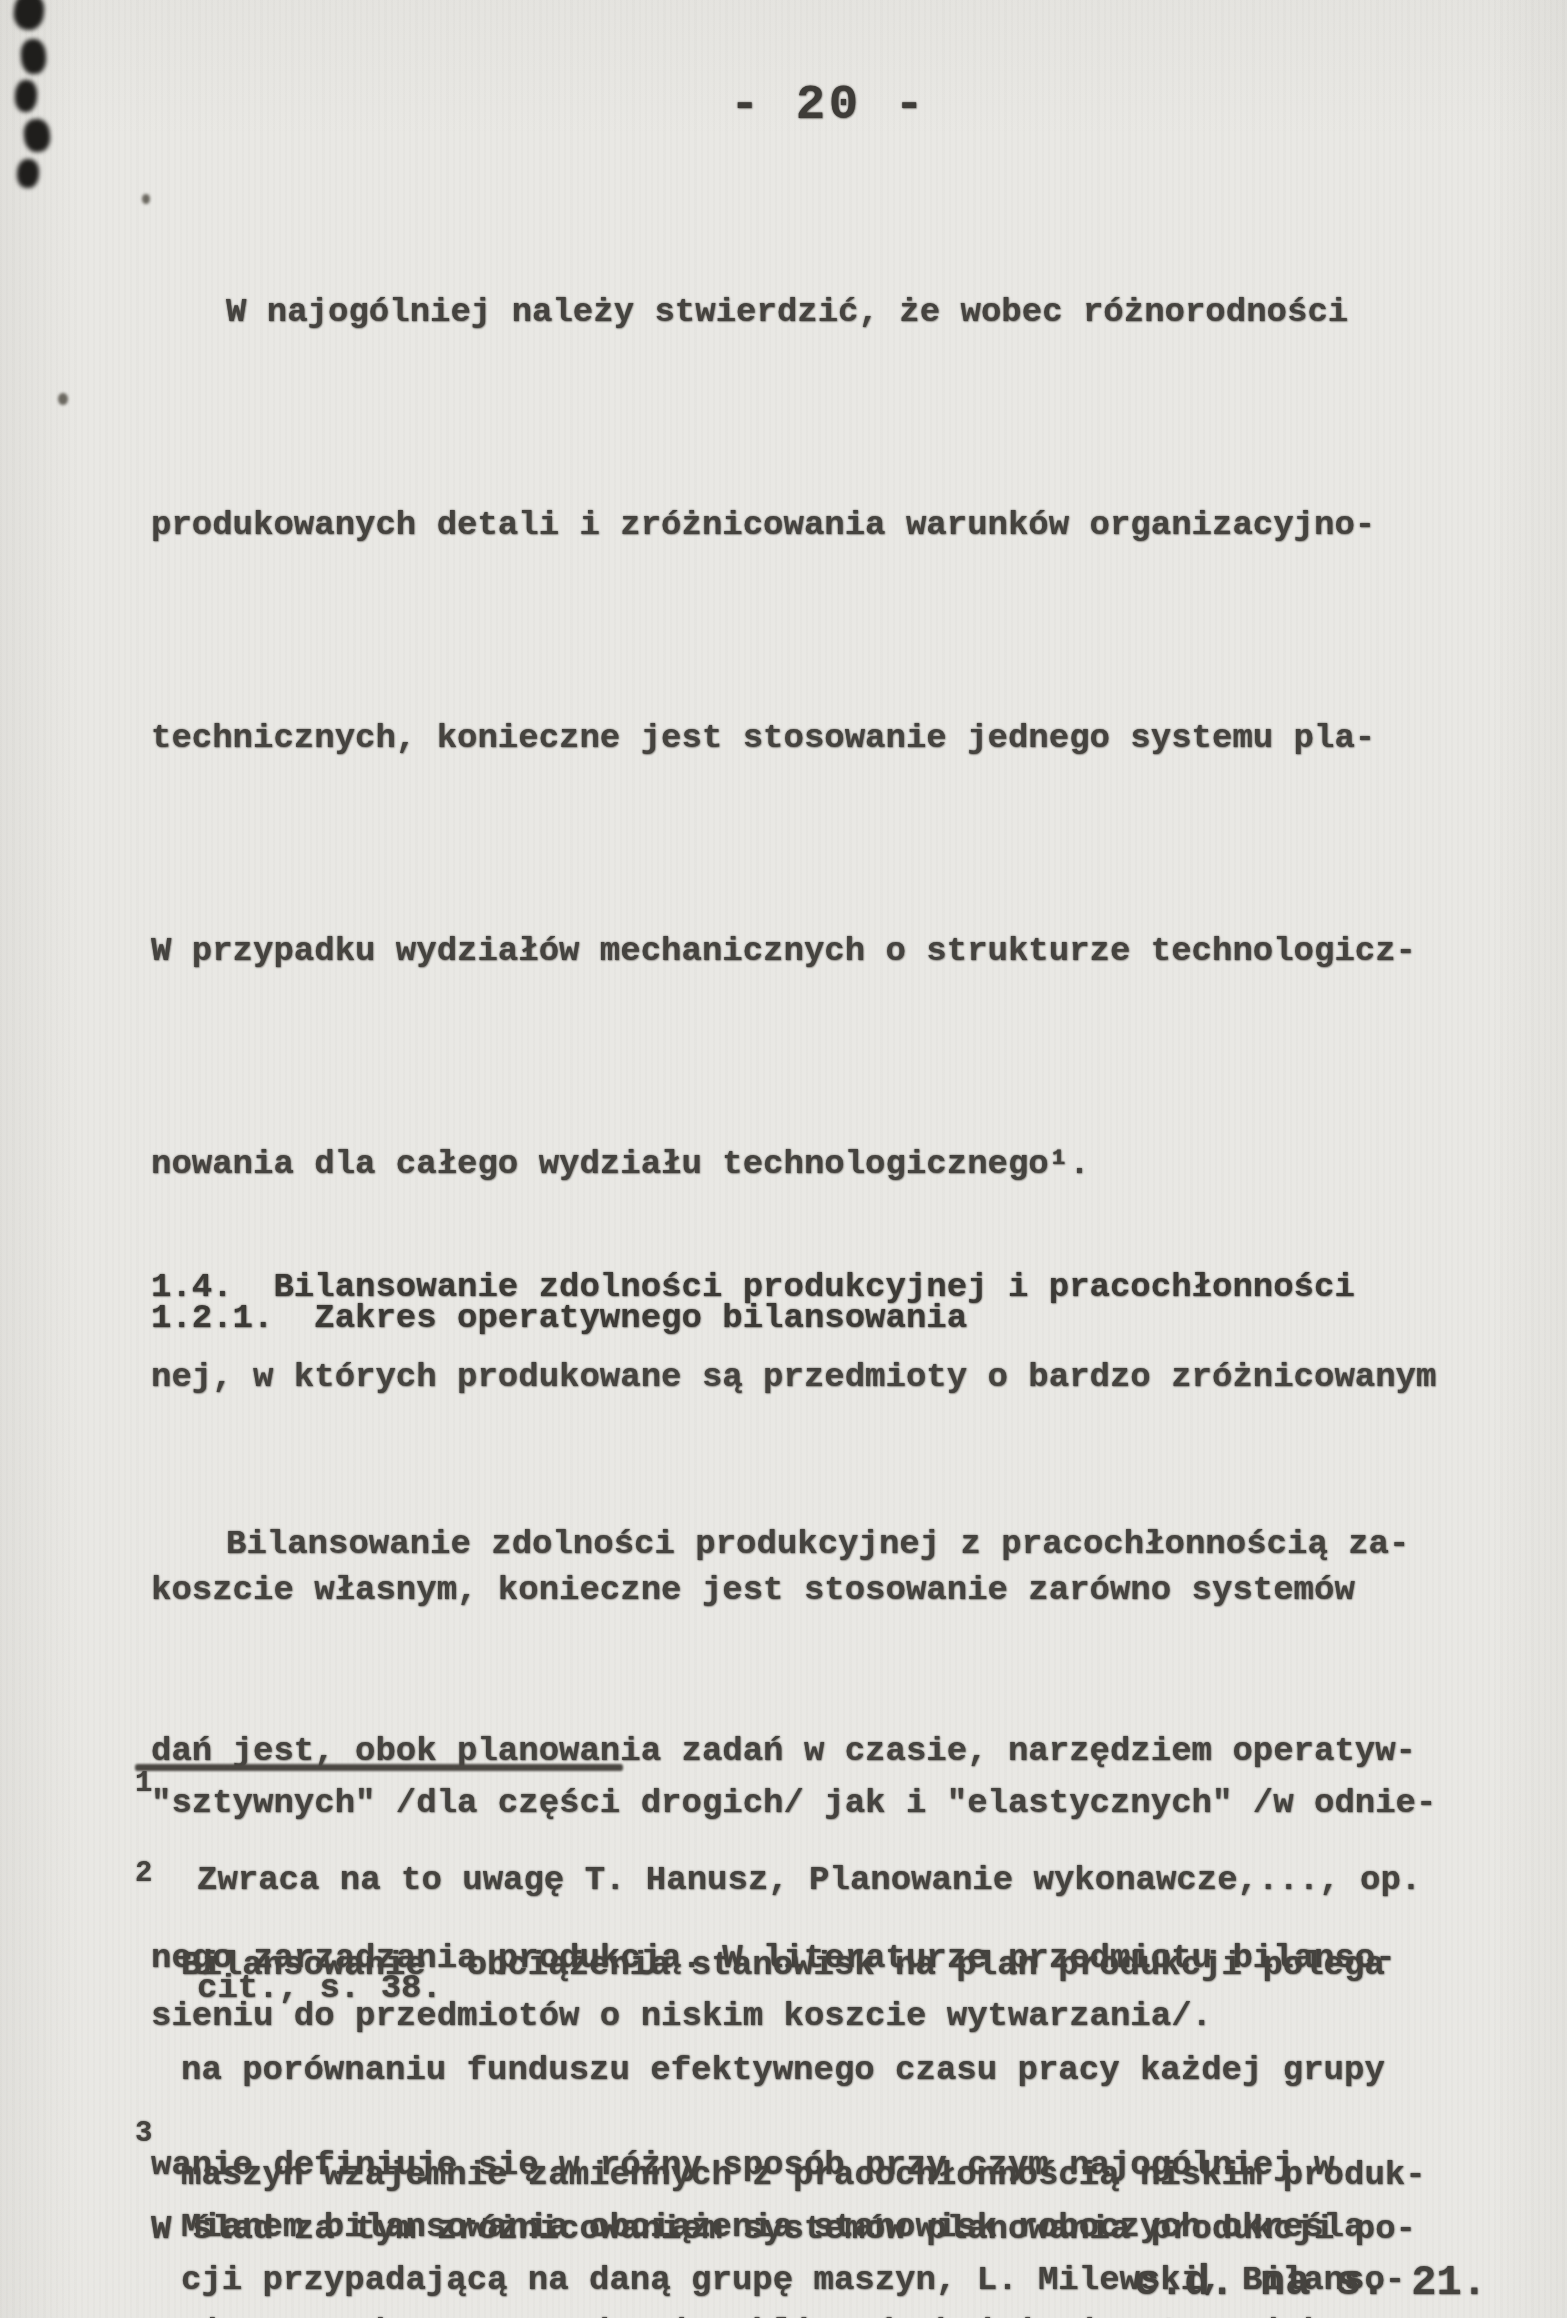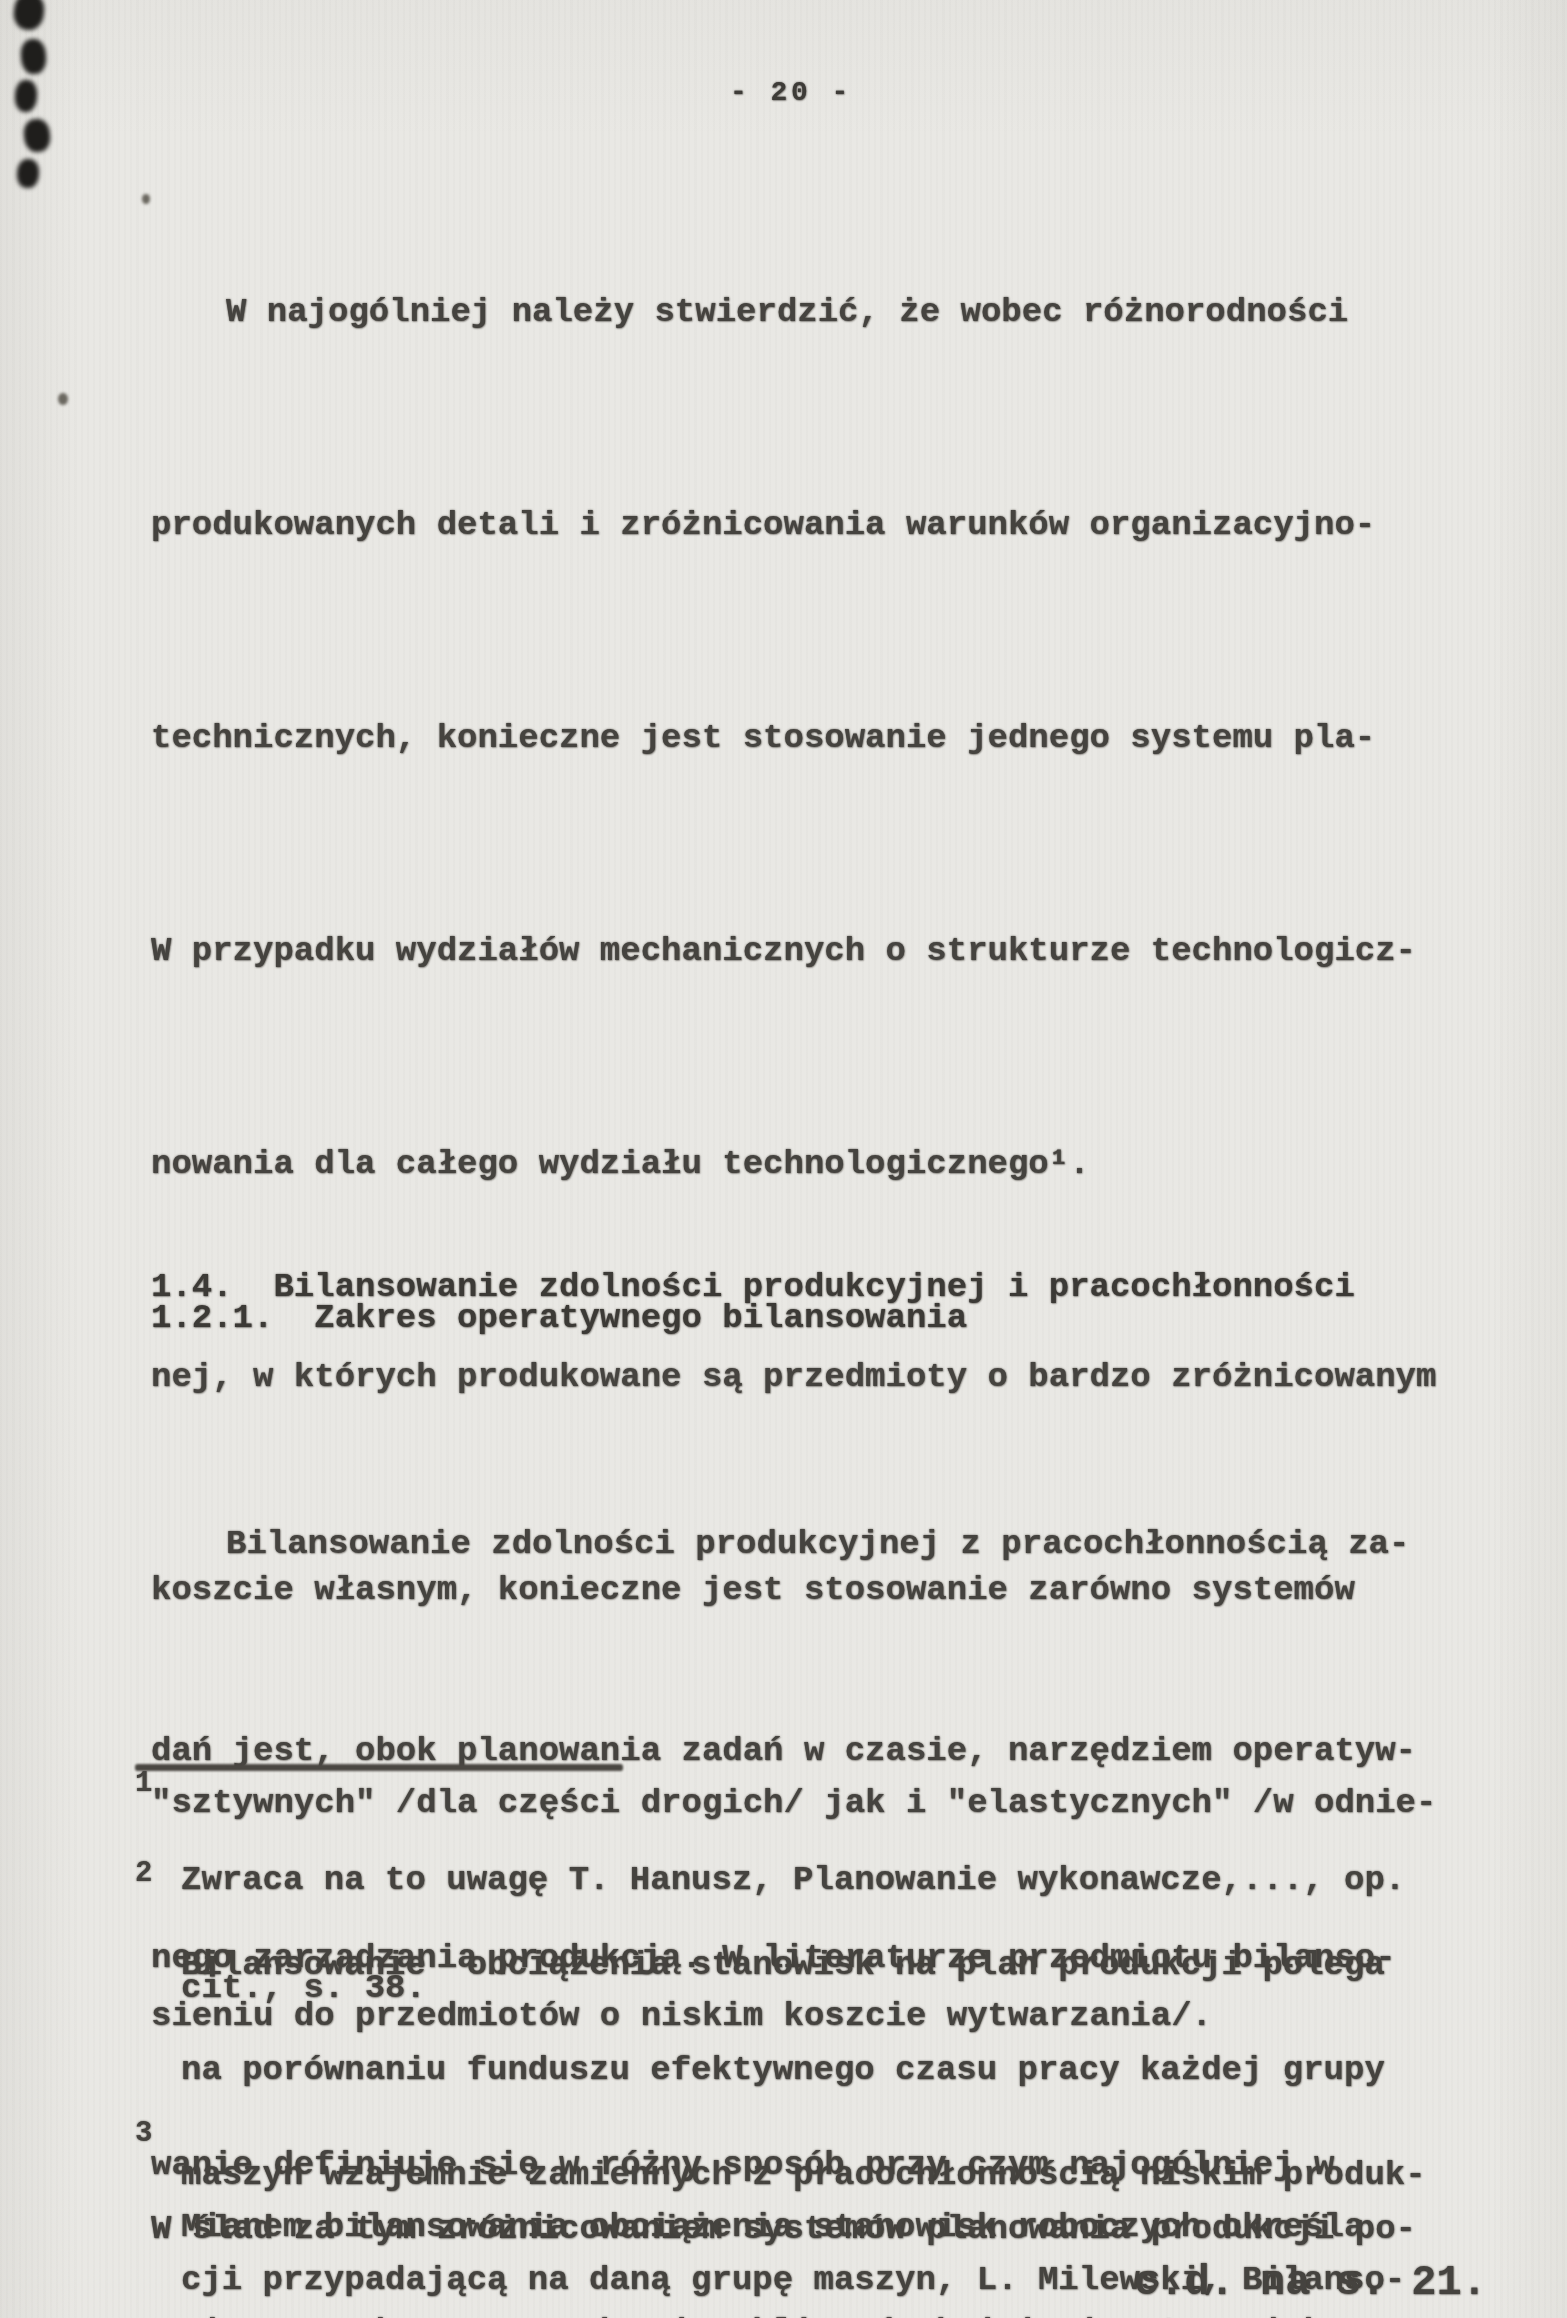--- a/index.html
+++ b/index.html
@@ -25,21 +25,21 @@
   }
   .body-block{font-size:34px;line-height:71px;}
   .body-block .ln{height:71px;}
   .blk-d{font-size:34px;line-height:69px;}
   .blk-d .ln{height:69px;}
   .indent{padding-left:75px;}
   .heading{font-size:34px;line-height:71px;color:#3c3a36;}
   .fn{font-size:34px;line-height:35px;}
   .fn1{line-height:36px;}
   .fn-marker{position:absolute;font-size:29px;filter:blur(0.6px);text-shadow:0 0 2.1px rgba(70,66,60,0.9);}
-  .pagenum{font-size:28px;letter-spacing:3.5px;color:#3e3c38;}
+  .pagenum{font-size:49px;letter-spacing:3.5px;color:#3e3c38;}
   .rule{
     position:absolute;background:#4a4742;filter:blur(1.1px);border-radius:2.8px;
   }
   .artifact{position:absolute;background:#1f1e1c;filter:blur(2.1px);border-radius:45%;}
   .speck{position:absolute;background:#6a675f;filter:blur(1.4px);border-radius:50%;}
 </style>
 </head>
 <body>
 
 <div class="page">
@@ -80,21 +80,21 @@
     <div class="ln">dań jest, obok planowania zadań w czasie, narzędziem operatyw-</div>
     <div class="ln">nego zarządzania produkcją. W literaturze przedmiotu bilanso-</div>
     <div class="ln">wanie definiuje się w różny sposób przy czym najogólniej w</div>
     
     
   </div>
 
   <div class="rule" style="left:135px;top:1764px;width:488px;height:7px;"></div>
 
   <div class="fn-marker" style="left:135px;top:1767px;">1</div>
-  <div class="txt fn fn1" style="left:181px;top:1790px;">
+  <div class="txt fn fn1" style="left:197px;top:1790px;">
     <div>Zwraca na to uwagę T. Hanusz, Planowanie wykonawcze,..., op.</div>
     <div>cit., s. 38.</div>
   </div>
 
   <div class="fn-marker" style="left:135px;top:1857px;">2</div>
   <div class="txt fn" style="left:181px;top:1878px;">
     <div>Bilansowanie  obciążenia stanowisk na plan produkcji polega</div>
     <div>na porównaniu funduszu efektywnego czasu pracy każdej grupy</div>
     <div>maszyn wzajemnie zamiennych z pracochłonnością niskim produk-</div>
     <div>cji przypadającą na daną grupę maszyn, L. Milewski, Bilanso-</div>

